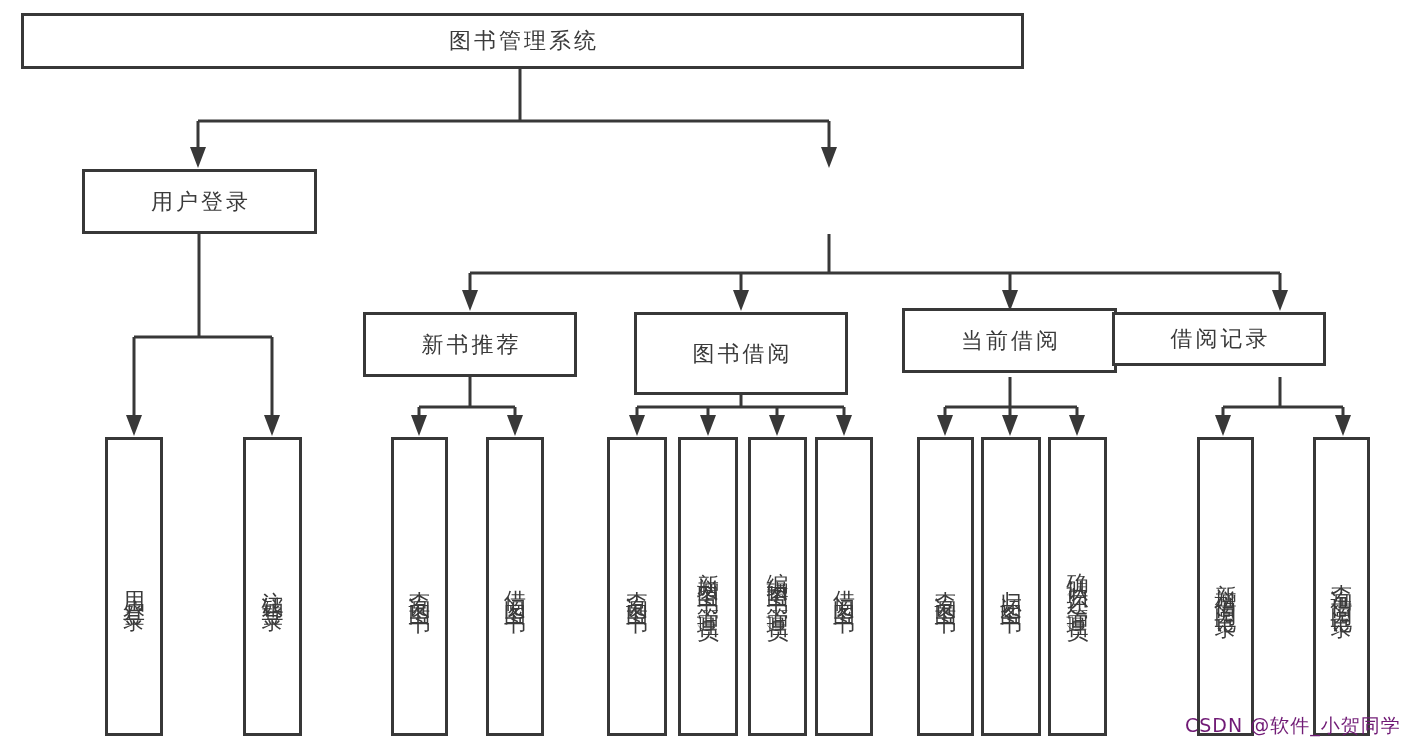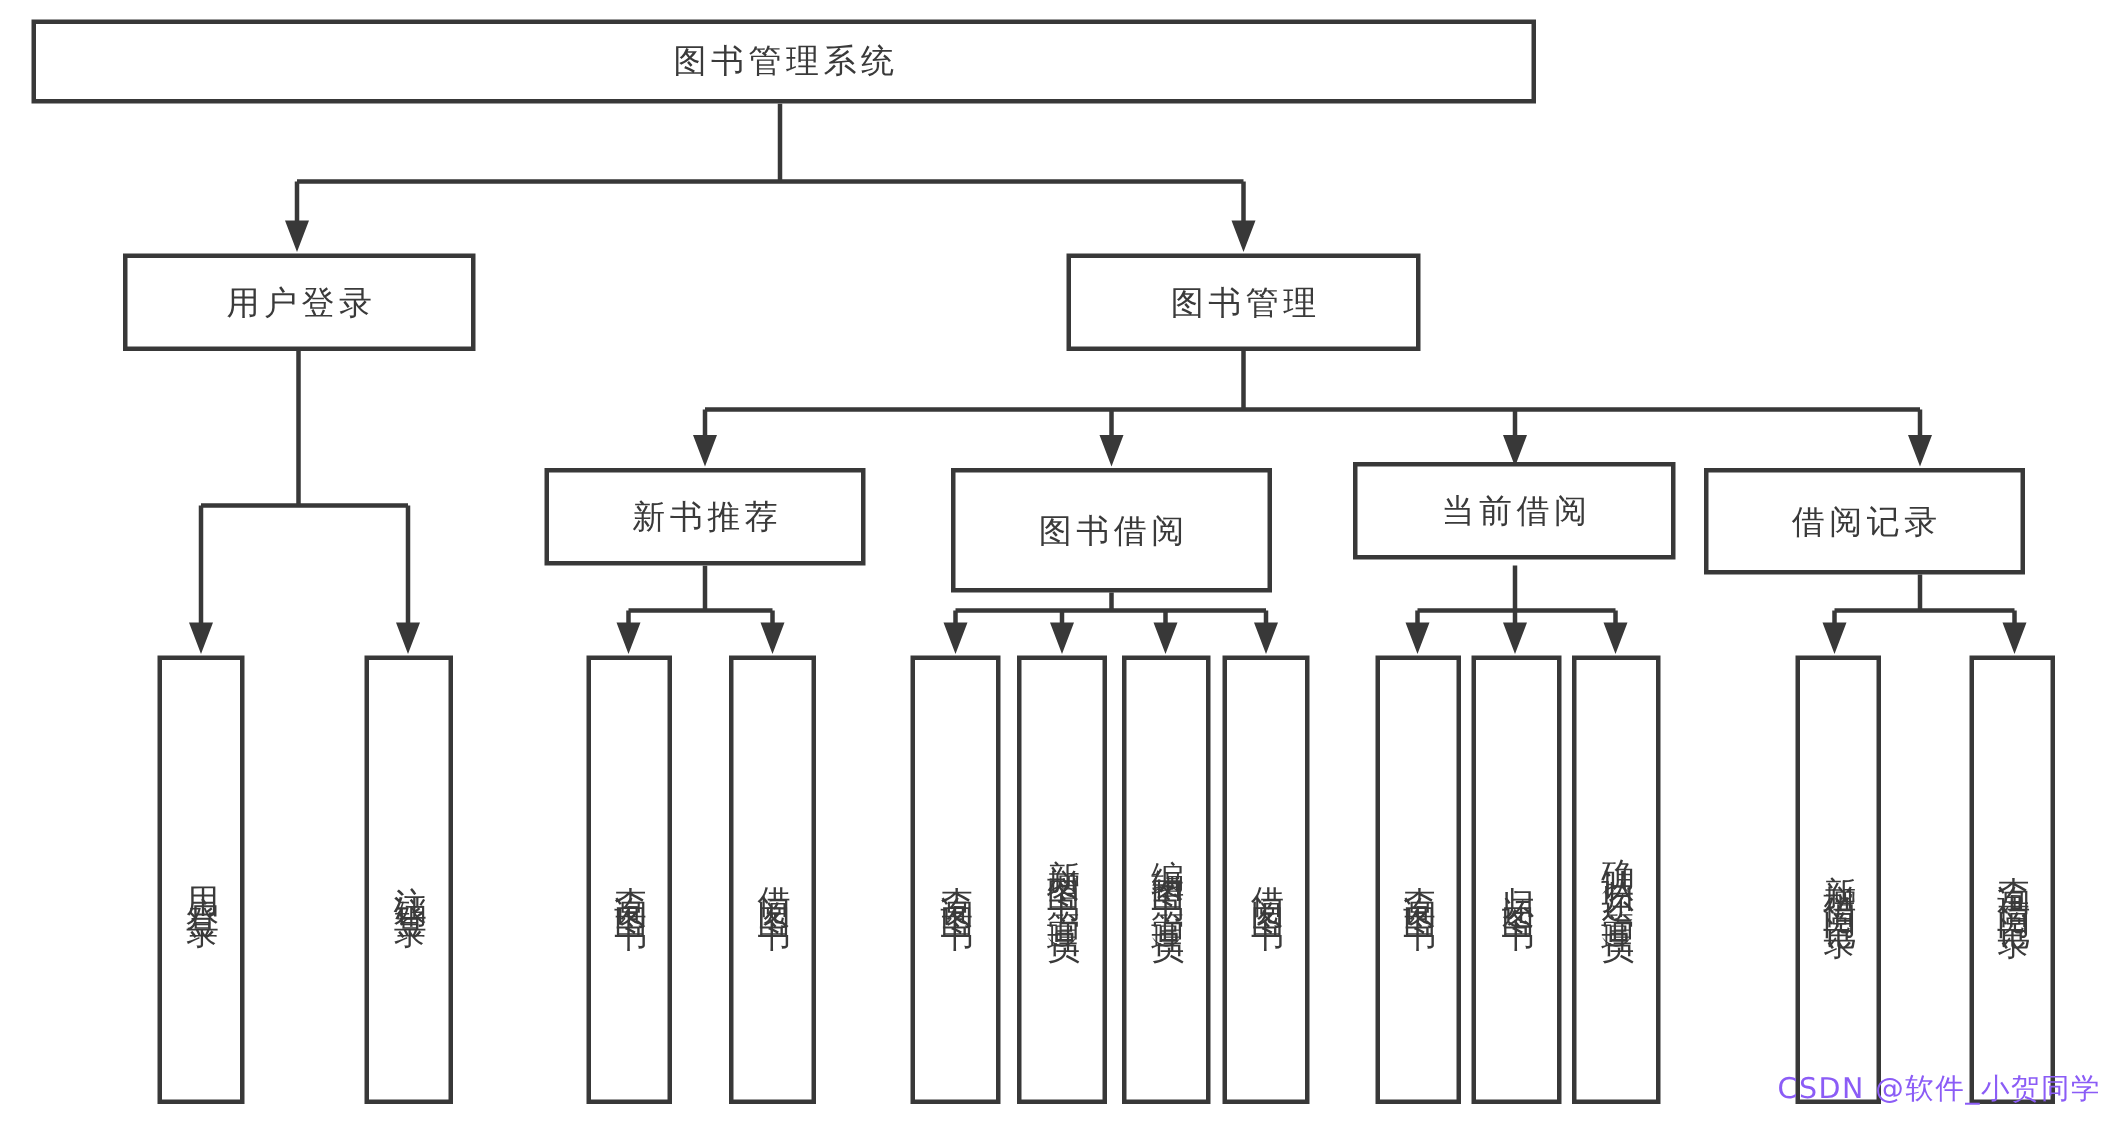--- a/index.html
+++ b/index.html
@@ -42,21 +42,21 @@
     letter-spacing: 7px;
     line-height: 1;
     white-space: nowrap;
   }
   #watermark {
     position: absolute;
     left: 1185px;
     top: 713px;
     font-size: 19px;
     letter-spacing: 1px;
-    color: #8b5cf6;
+    color: #701a75;
     white-space: nowrap;
     z-index: 5;
   }
 </style>
 </head>
 <body>
 
 <div id="canvas">
 
   <svg id="connector-svg" viewBox="0 0 1405 747" xmlns="http://www.w3.org/2000/svg">
@@ -84,26 +84,25 @@
       M629 415 L645 415 L637 436 Z  M700 415 L716 415 L708 436 Z
       M769 415 L785 415 L777 436 Z  M836 415 L852 415 L844 436 Z
       M937 415 L953 415 L945 436 Z  M1002 415 L1018 415 L1010 436 Z
       M1069 415 L1085 415 L1077 436 Z
       M1215 415 L1231 415 L1223 436 Z  M1335 415 L1351 415 L1343 436 Z"></path>
   </svg>
 
   <div class="node h-label" style="left:21px; top:13px; width:1003px; height:56px;">图书管理系统</div>
 
   <div class="node h-label" style="left:82px; top:169px; width:235px; height:65px;">用户登录</div>
-  <div class="node h-label" style="left:711px; top:169px; width:236px; height:65px;">图书管理</div>
 
   <div class="node h-label" style="left:363px; top:312px; width:214px; height:65px;">新书推荐</div>
   <div class="node h-label" style="left:634px; top:312px; width:214px; height:83px;">图书借阅</div>
   <div class="node h-label" style="left:902px; top:308px; width:215px; height:65px;">当前借阅</div>
-  <div class="node h-label" style="left:1136px; top:312px; width:214px; height:71px;">借阅记录</div>
+  <div class="node h-label" style="left:1112px; top:312px; width:214px; height:54px;">借阅记录</div>
 
   <div class="node v-label" style="left:105px; top:437px; width:58px; height:299px;">
     <span>用户登录</span>
   </div>
   <div class="node v-label" style="left:243px; top:437px; width:59px; height:299px;">
     <span>注销登录</span>
   </div>
 
   <div class="node v-label" style="left:391px; top:437px; width:57px; height:299px;">
     <span>查询图书</span>

